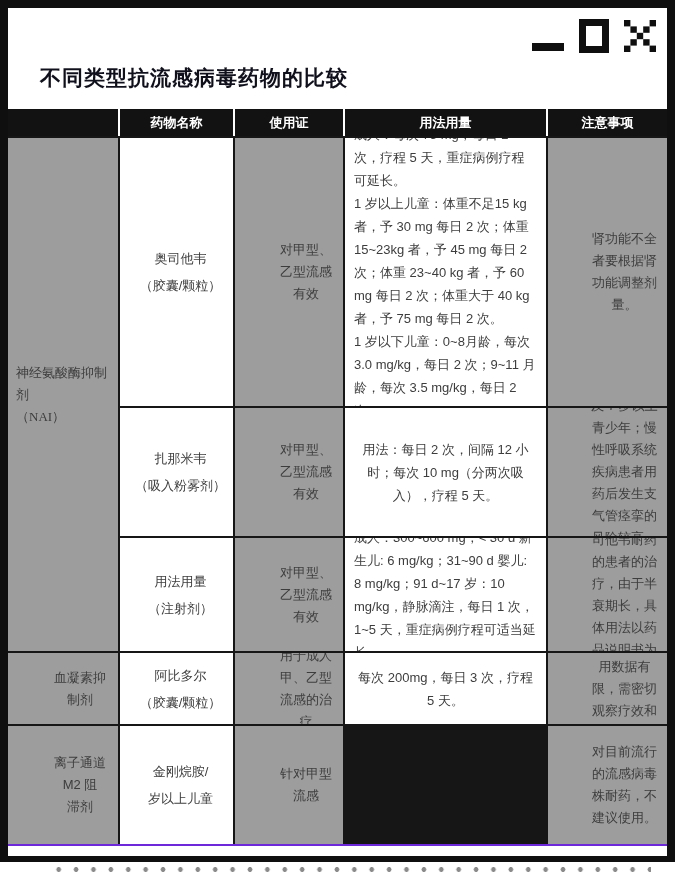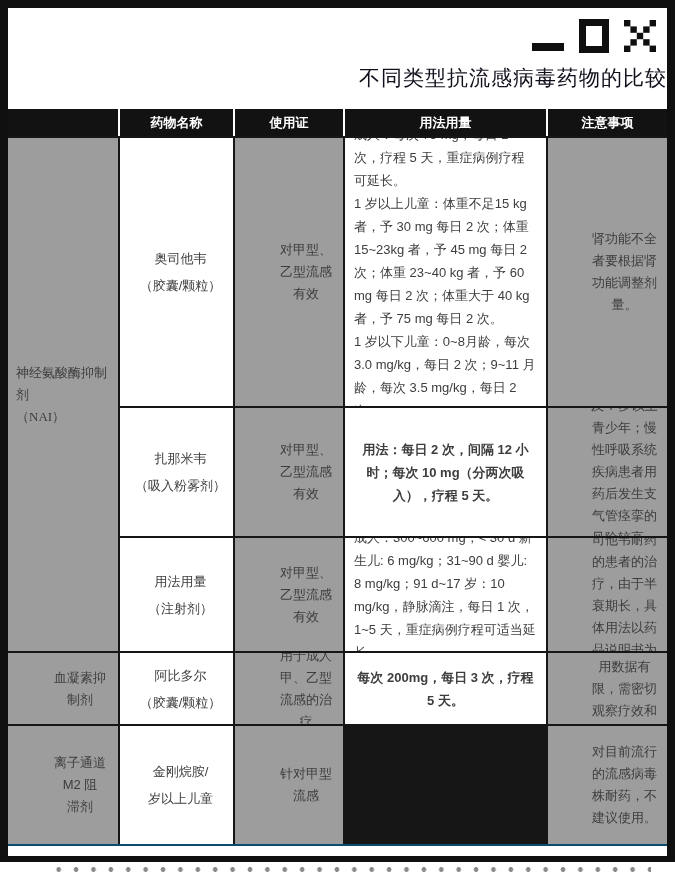--- a/index.html
+++ b/index.html
@@ -17,33 +17,34 @@
     border-bottom-width:6px;
     background:#fff;
   }
   
   .controls{
     display:flex;justify-content:flex-end;align-items:flex-start;
     gap:15px;padding:11px 11px 0 0;height:37px;
   }
   .ctl{cursor:pointer;display:block;}
   .title{
-    text-align:right;
-    font-size:21px;font-weight:normal;color:#10101c;
+    text-align:left;
+    font-size:21px;font-weight:bold;color:#10101c;
     margin-top:5px;height:48px;line-height:34px;
     letter-spacing:1px;
+    margin-left:32px;
   }
   
   .table{
     display:grid;
     grid-template-columns:110px 113px 108px 201px 119px;
     grid-template-rows:27px 268px 128px 113px 71px 118px;
     gap:2px;
     background:#161616;
-    border-bottom:2px solid #0c4a6e;
+    border-bottom:2px solid #6d28d9;
   }
   .cell{
     display:flex;align-items:center;justify-content:center;
     font-size:13px;color:#3d3d3d;
     white-space:pre-line;text-align:center;
     line-height:22px;
     padding:2px 6px;
     overflow:hidden;
   }
   .gray{background:#9d9d9d;padding-left:40px;}
@@ -51,21 +52,21 @@
   .hcell{
     background:#121212;color:#ffffff;
     font-weight:bold;font-size:13px;line-height:15px;
   }
   .hsep{box-shadow:-2px 0 0 0 #ffffff;}
   .dosage{
     justify-content:flex-start;text-align:left;
     line-height:23px;padding:6px 9px;
     align-items:center;
   }
-  .dosage.centered{justify-content:center;text-align:center;font-weight:bold;}
+  .dosage.centered{justify-content:center;text-align:center;}
   .catL{justify-content:flex-start;text-align:left;padding-left:8px;font-family:Liberation Serif, serif;}
   .drugname{line-height:27px;padding-left:14px;}
   
   .dots{
     height:9px;margin:3px 24px 0 50px;
     background-image:radial-gradient(circle,#8a8a8a 2.1px,rgba(0,0,0,0) 2.7px);
     background-size:17.4px 9px;
     background-position:0 50%;
     background-repeat:repeat-x;
   }

